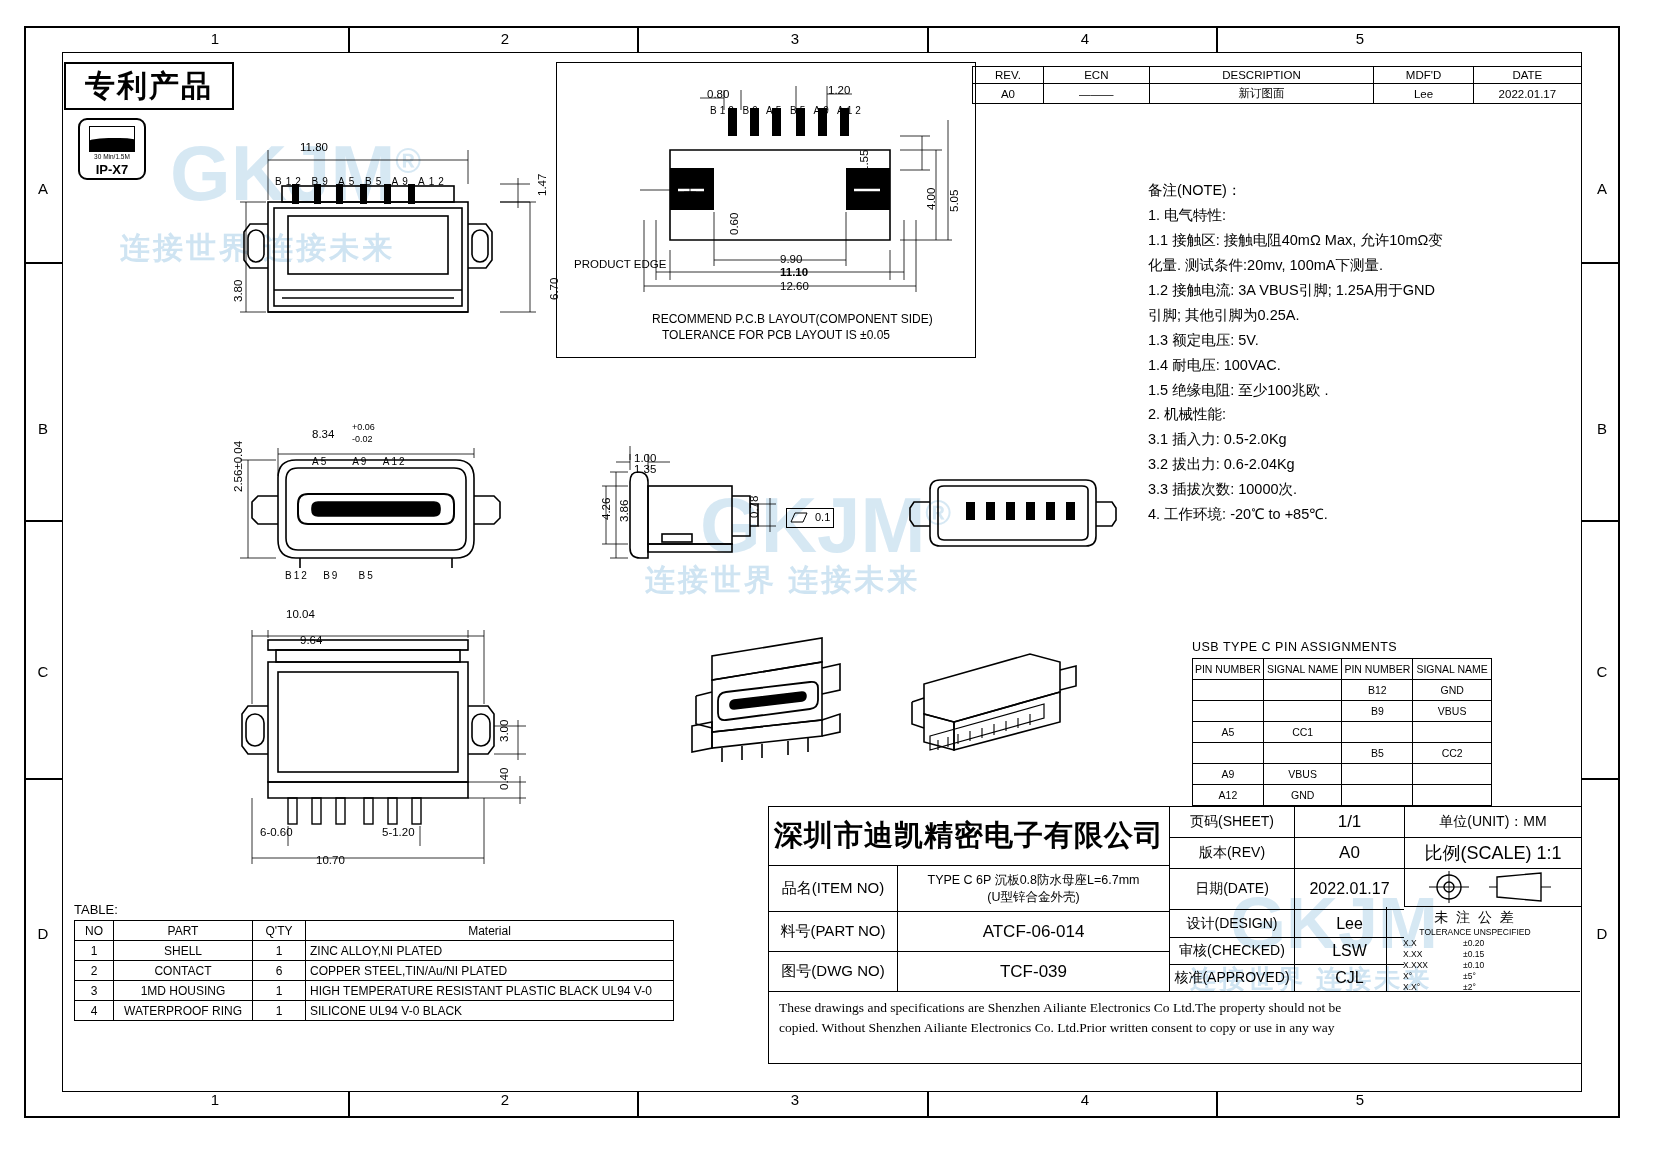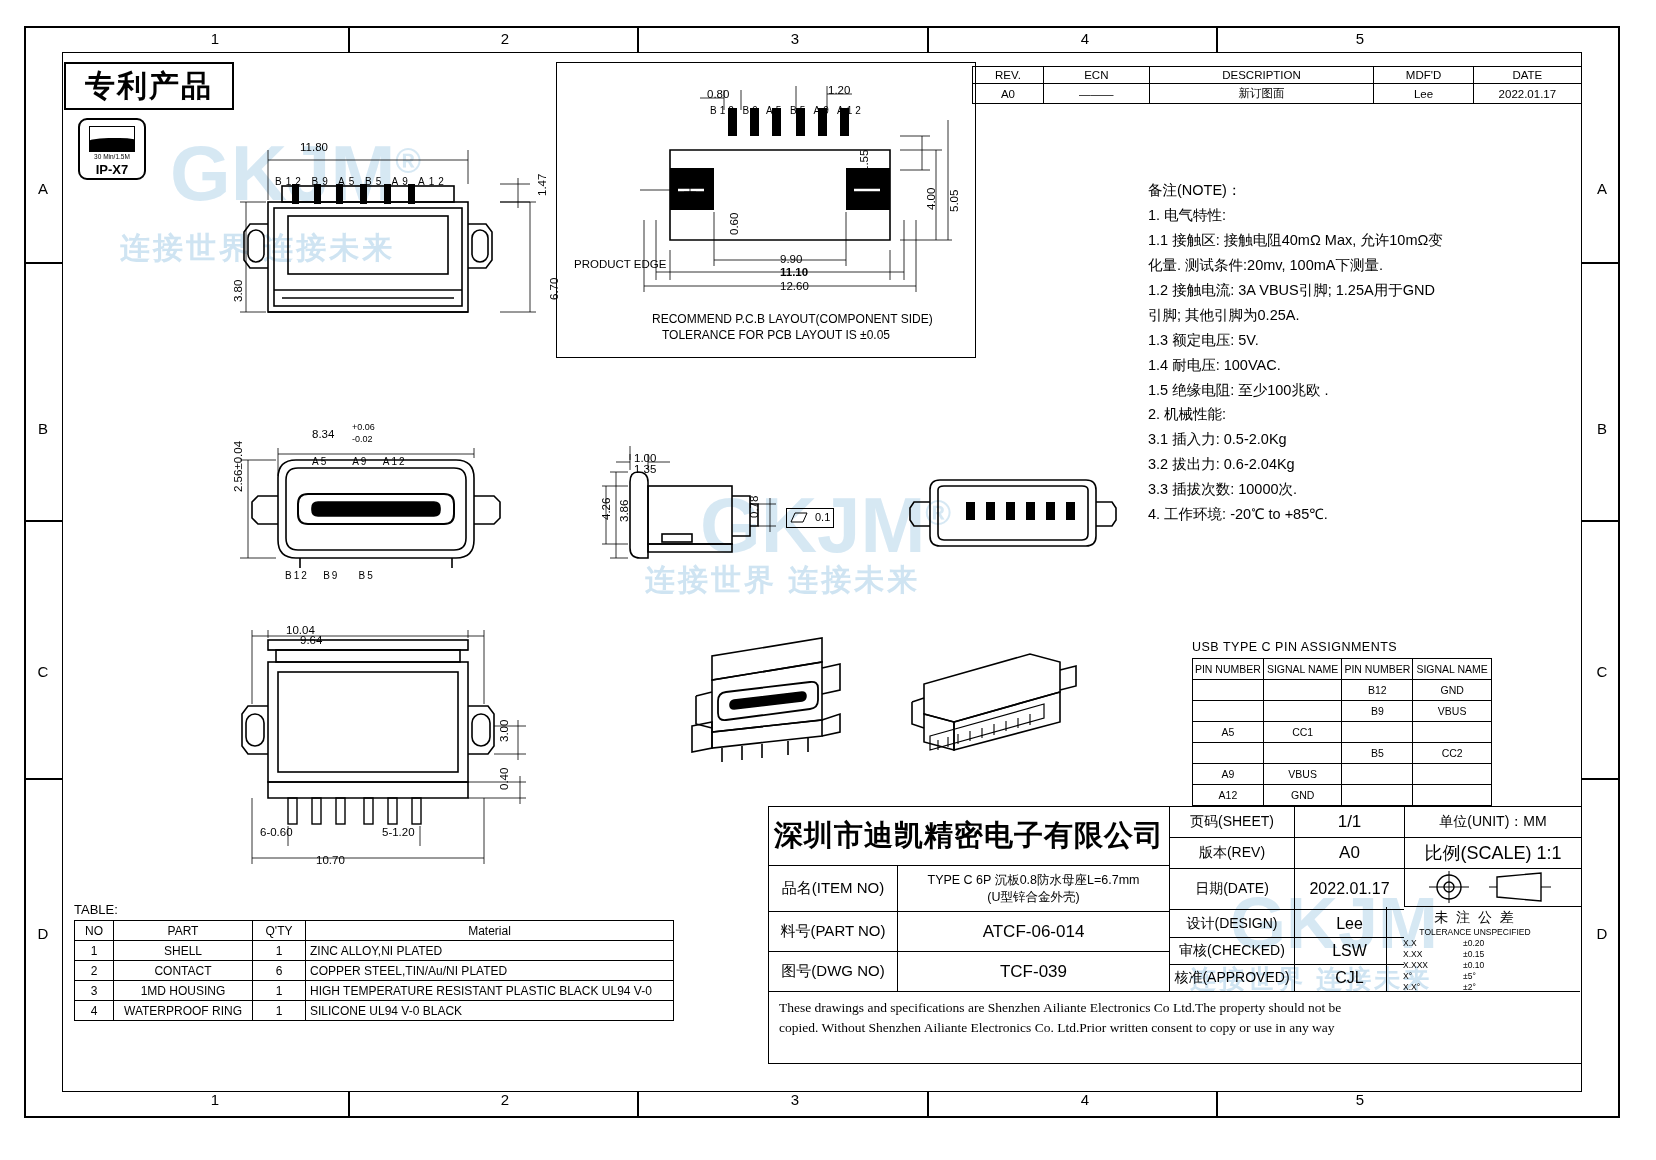--- a/index.html
+++ b/index.html
@@ -394,21 +394,21 @@
       <line x1="238" y1="162" x2="296" y2="162"></line>
       <line x1="238" y1="178" x2="296" y2="178"></line>
       <line x1="290" y1="156" x2="290" y2="184"></line>
       <line x1="58" y1="206" x2="58" y2="226"></line>
       <line x1="190" y1="206" x2="190" y2="226"></line>
       <line x1="22" y1="178" x2="22" y2="244"></line>
       <line x1="254" y1="178" x2="254" y2="244"></line>
       <line x1="22" y1="238" x2="254" y2="238"></line>
     </g>
   </svg>
-  <div class="dim" style="left:286px;top:608px;margin-top:16px;">10.04</div>
+  <div class="dim" style="left:286px;top:608px;">10.04</div>
   <div class="dim" style="left:300px;top:634px;">9.64</div>
   <div class="dimv" style="left:498px;top:742px;">3.00</div>
   <div class="dimv" style="left:498px;top:790px;">0.40</div>
   <div class="dim" style="left:316px;top:854px;">10.70</div>
   <div class="dim" style="left:260px;top:826px;">6-0.60</div>
   <div class="dim" style="left:382px;top:826px;">5-1.20</div>
 
   <svg class="abs" style="left:672px;top:628px;" width="220" height="150">
     <g stroke="#000" stroke-width="1.6" fill="none">
       <path d="M40,52 L40,28 L150,10 L150,34 Z"></path>

